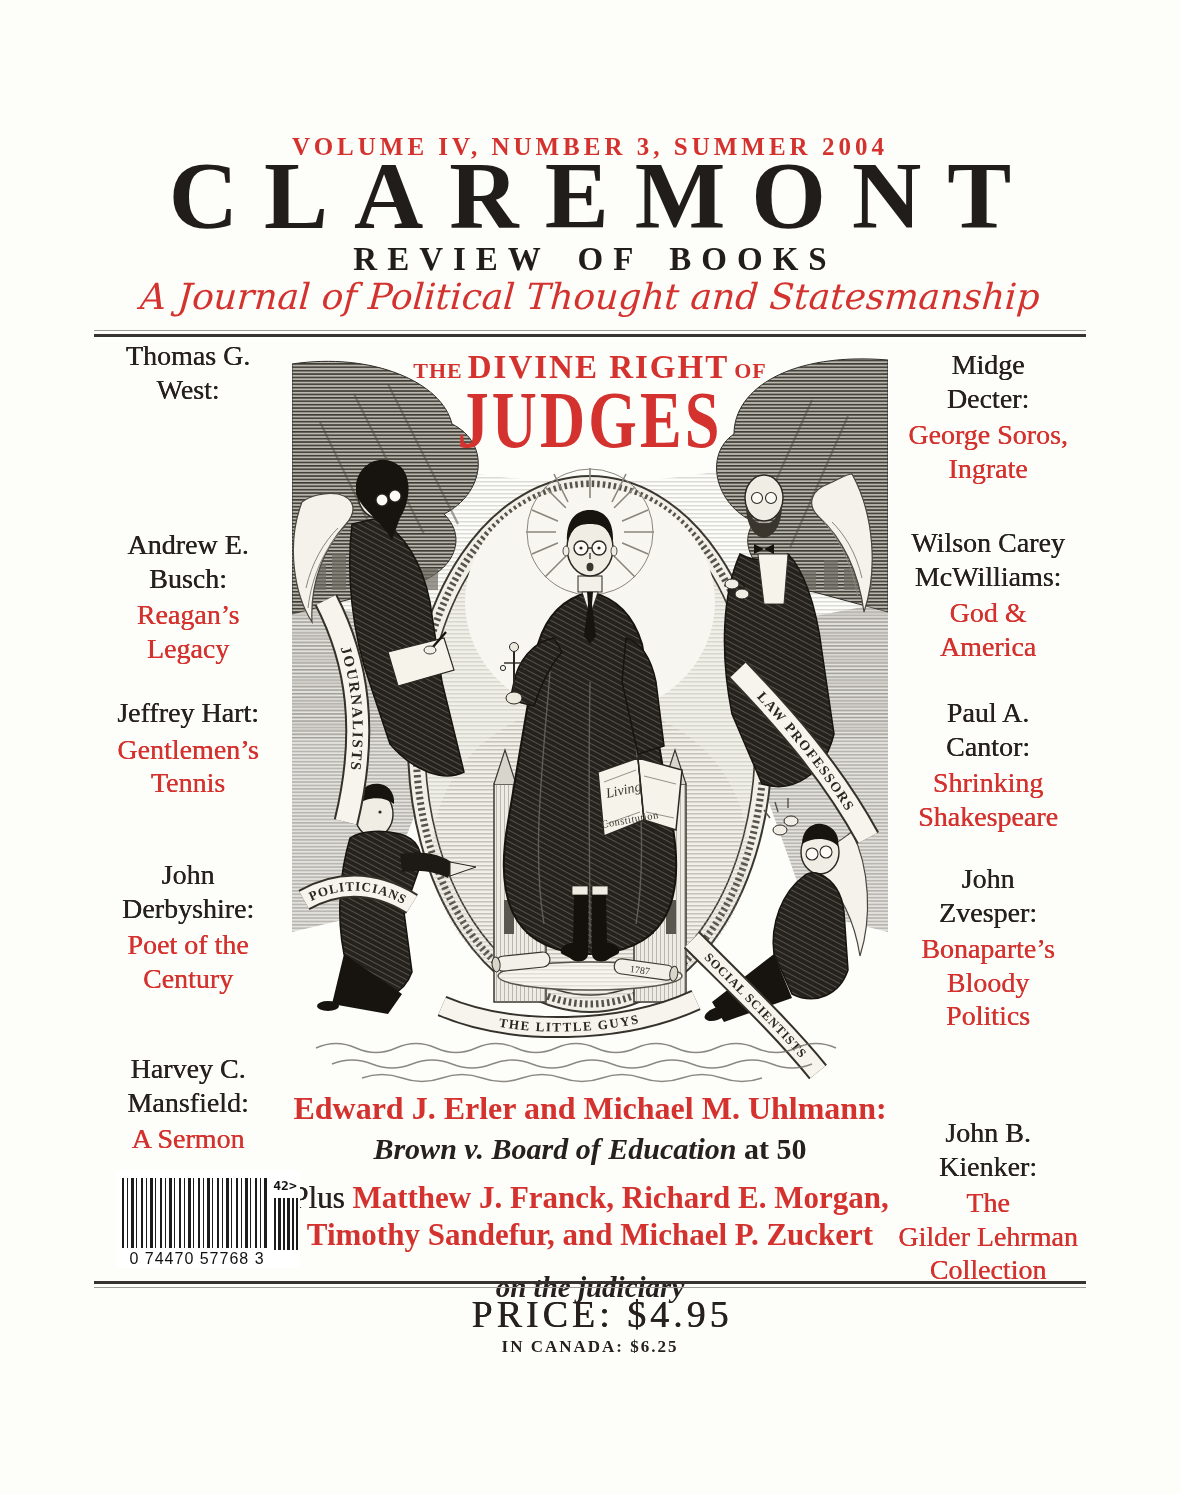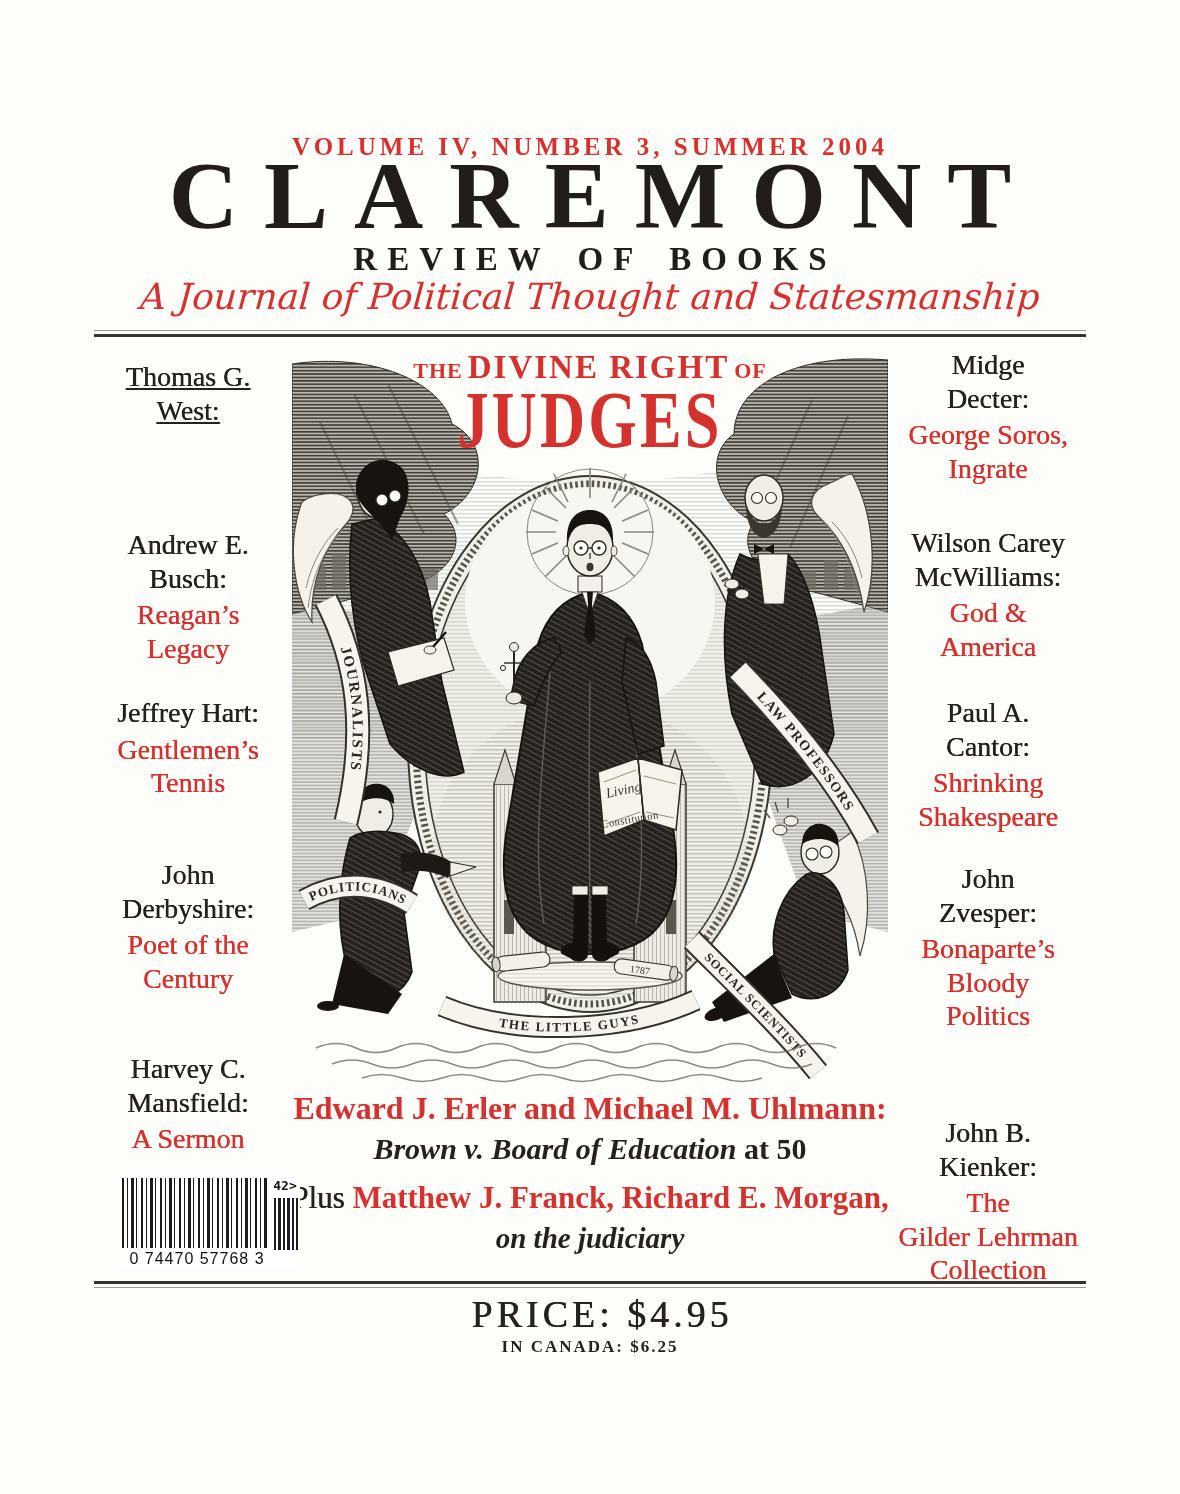--- a/index.html
+++ b/index.html
@@ -27,33 +27,33 @@
   .hl-lg{font-size:33px;font-weight:bold;color:var(--red,#d4322e);letter-spacing:2px;margin:0 5px;}
   .hl-judges{font-size:80px;font-weight:bold;color:var(--red,#d4322e);letter-spacing:4px;
           transform:scaleX(.78);transform-origin:center top;margin-top:-5px;line-height:1;}
 
   
   .feature{width:200px;line-height:1.2;}
   .feature .fname{font-size:28px;color:#26211e;text-shadow:.35px 0 0 currentColor;}
   .feature .ftitle{font-size:28px;color:var(--red,#d4322e);margin-top:3px;
           text-shadow:.35px 0 0 currentColor;}
   .colL{left:88px;} .colR{left:888px;}
-  .l1{top:360px;text-decoration:underline;} .l2{top:528px;} .l3{top:696px;} .l4{top:858px;} .l5{top:1052px;}
+  .l1{top:339px;} .l2{top:528px;} .l3{top:696px;} .l4{top:858px;} .l5{top:1052px;}
   .r1{top:348px;} .r2{top:526px;} .r3{top:696px;} .r4{top:862px;} .r5{top:1086px;margin-top:30px;}
 
   
   .bottom-block{top:1090px;left:282px;width:616px;line-height:1.18;}
   .bb-authors{font-size:32px;font-weight:bold;color:var(--red,#d4322e);}
   .bb-brown{font-size:30px;color:#26211e;margin-top:3px;font-weight:bold;font-family:Liberation Serif, serif;}
   .bb-brown .case{font-style:italic;}
   .bb-plus{font-size:31px;font-weight:bold;color:var(--red,#d4322e);margin-top:14px;}
   .bb-plus .plus-prefix{color:#26211e;font-weight:normal;
           text-shadow:.35px 0 0 currentColor;}
   .bb-plus2{font-size:31px;font-weight:bold;color:var(--red,#d4322e);}
-  .bb-closing{font-size:29px;font-weight:bold;font-style:italic;color:#26211e;margin-top:4px;}
+  .bb-closing{font-size:29px;font-weight:bold;font-style:italic;color:#26211e;margin-top:17px;}
 
   
   .barcode{left:116px;top:1170px;width:184px;height:98px;background:#fff;}
   .bc-main{position:absolute;left:6px;top:8px;width:146px;height:70px;
      background:repeating-linear-gradient(90deg,#1c1c1c 0 2px,transparent 2px 5px,
        #1c1c1c 5px 6px,transparent 6px 9px,#1c1c1c 9px 12px,transparent 12px 14px,
        #1c1c1c 14px 15px,transparent 15px 19px);}
   .bc-digits{position:absolute;left:3px;top:80px;width:156px;text-align:center;
      font-family:Liberation Sans, sans-serif;font-size:16px;letter-spacing:1px;color:#111;}
   .bc-addon-bars{position:absolute;left:158px;top:28px;width:24px;height:52px;
@@ -382,20 +382,21 @@
   </div>
   <div class="abs ctr feature colR r5">
     <div class="fname">John B.<br>Kienker:</div>
     <div class="ftitle">The<br>Gilder Lehrman<br>Collection</div>
   </div>
 
   <div class="abs ctr bottom-block">
     <div class="bb-authors">Edward J. Erler and Michael M. Uhlmann:</div>
     <div class="bb-brown"><span class="case">Brown v. Board of Education</span><span> at 50</span></div>
     <div class="bb-plus"><span class="plus-prefix">Plus </span><span>Matthew J. Franck, Richard E. Morgan,</span></div>
+    <div class="bb-plus2">Timothy Sandefur, and Michael P. Zuckert</div>
     <div class="bb-closing">on the judiciary</div>
   </div>
 
   <div class="abs barcode">
     <div class="bc-main"></div>
     <div class="bc-digits">0 74470 57768 3</div>
     <div class="bc-addon">42&gt;</div>
     <div class="bc-addon-bars"></div>
   </div>
 

